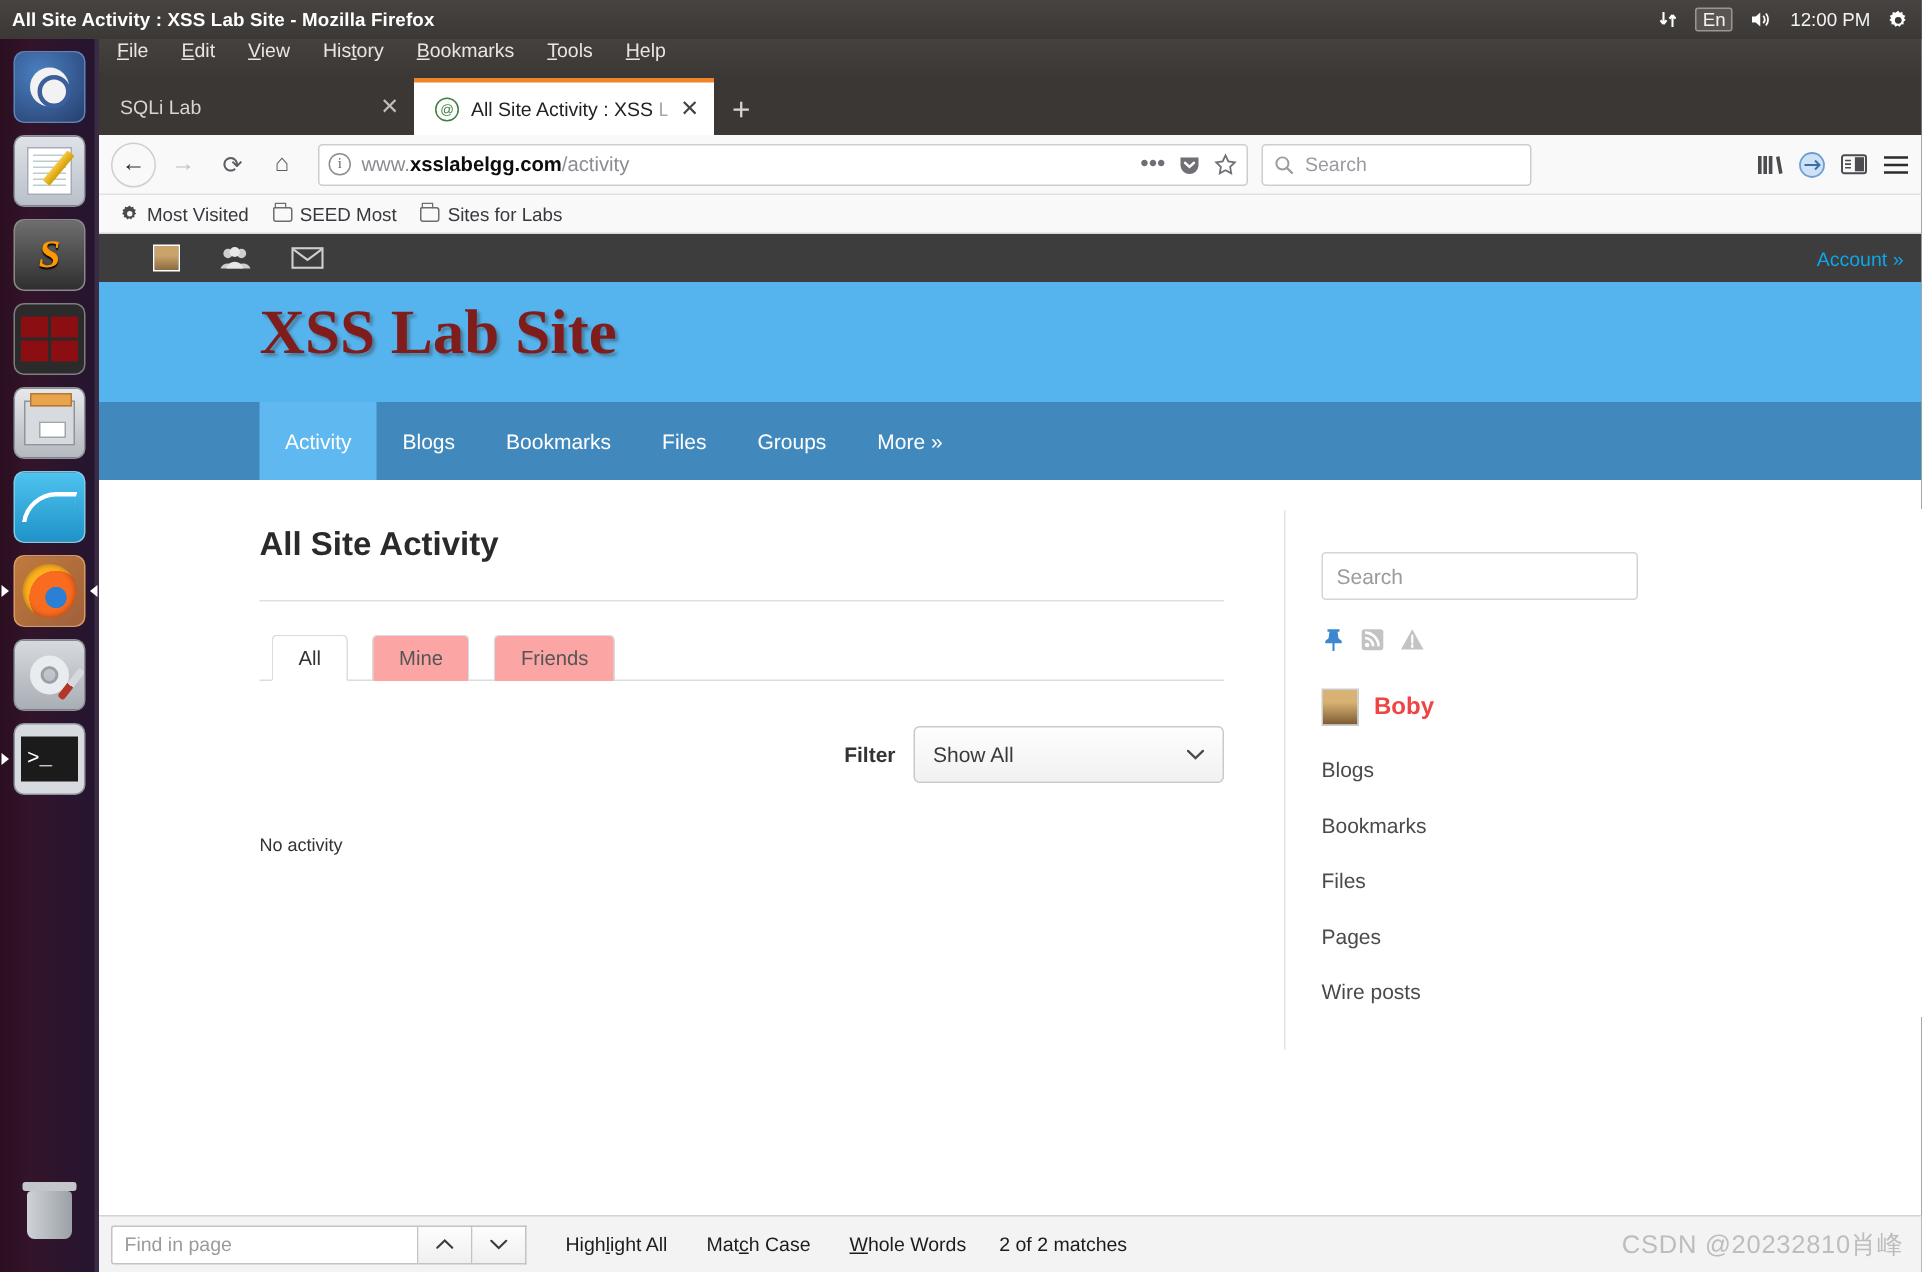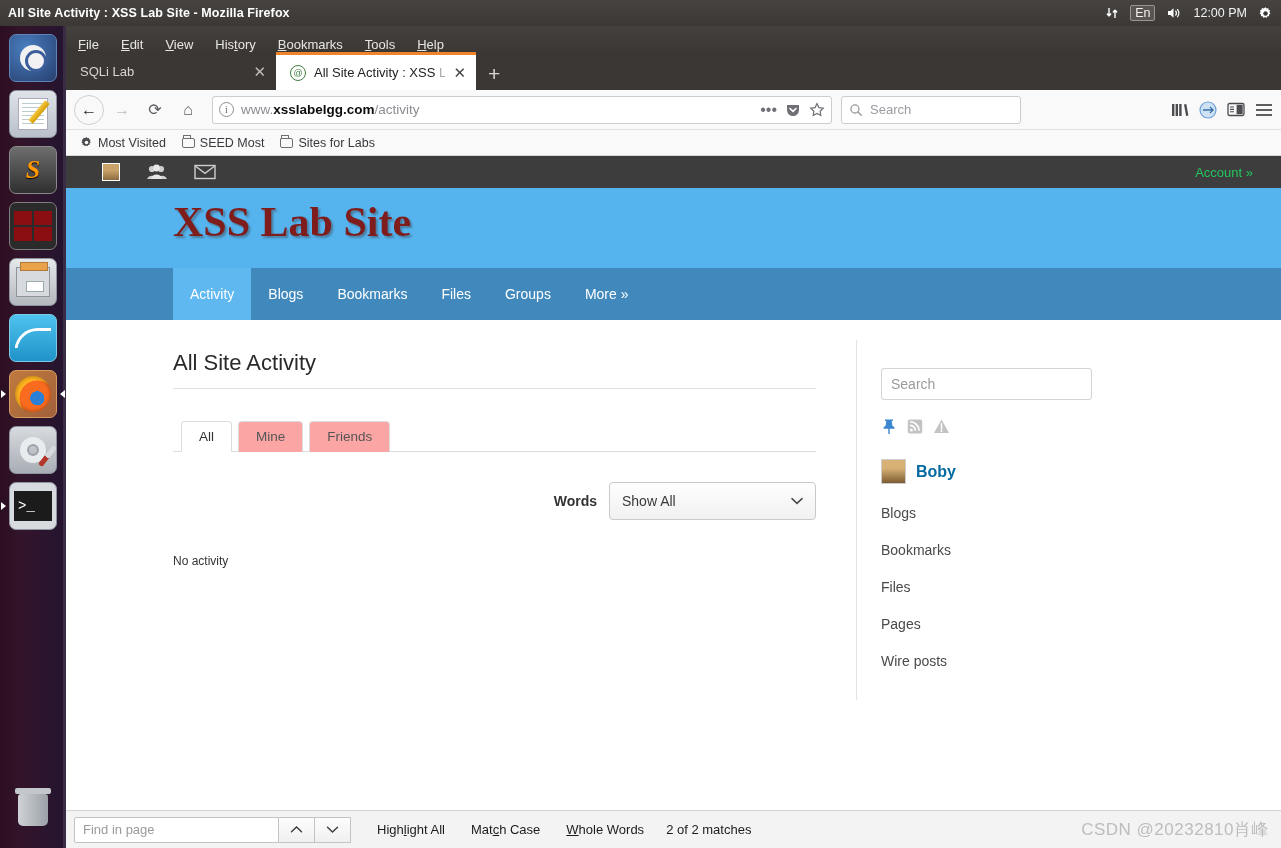--- a/index.html
+++ b/index.html
@@ -75,21 +75,21 @@
   .launch-slot{position:relative;width:66px;}
 
   
   #browser {
     position: absolute; top: 26px; left: 66px; width: 1215px; height: 822px;
     background: #ffffff;
   }
   
   #menubar {
     height: 26px; background: linear-gradient(to bottom,#45413e,#3a3734);
-    display: flex; align-items: flex-end; padding-left: 12px; gap: 22px;
+    display: flex; align-items: flex-start; padding-left: 12px; gap: 22px;
     color: #e8e6e3; font-size: 13px;
   }
   #menubar .mi u { text-decoration: underline; }
   
   #tabstrip { height: 38px; background: #3a3735; display: flex; align-items: flex-end; padding-left: 0; }
   .tab {
     height: 38px; display: flex; align-items: center; gap: 8px;
     padding: 0 10px 0 14px; font-size: 13px; min-width: 150px; max-width: 210px;
   }
   .tab.inactive { color: #d7d4d1; background: #3a3735; width: 212px; }
@@ -137,59 +137,59 @@
   .folder-ic { width: 13px; height: 10px; border: 1.4px solid #6d6d72; border-radius: 1px 2px 2px 2px; position: relative; }
   .folder-ic::before { content:""; position:absolute; top:-4px; left:0; width:6px; height:3px; border:1.4px solid #6d6d72; border-bottom:none; border-radius:1px 1px 0 0;}
 
   
   #page { position: relative; width: 1215px; height: 692px; background: #fff; overflow: hidden; }
   #elgg-topbar {
     height: 32px; background: #3d3d3d; display: flex; align-items: center; padding-left: 36px; gap: 26px;
   }
   #elgg-topbar .avatar-sm { width: 18px; height: 18px; background: linear-gradient(to bottom,#c9a36a 40%,#8d6b3f); border: 1px solid #fff; }
   .tb-ic { color: #d9d9d9; }
-  #account-link { margin-left: auto; margin-right: 28px; color: #22c55e; font-size: 13px; }
+  #account-link { margin-left: auto; margin-right: 12px; color: #0ea5e9; font-size: 13px; }
 
   #elgg-header { height: 80px; background: #55b3ee; position: relative; }
   #site-title {
     position: absolute; left: 107px; top: 10px;
     font-family: "Liberation Serif", serif; font-weight: bold; font-size: 42px; color: #7f1d1d;
     text-shadow: 2px 2px 2px rgba(60,60,60,0.45);
   }
   #elgg-nav { height: 52px; background: #4189bd; display: flex; align-items: stretch; padding-left: 107px; }
   #elgg-nav .nav-item {
     display: flex; align-items: center; padding: 0 17px; color: #ffffff; font-size: 14px;
   }
   #elgg-nav .nav-item.active { background: #5fb8f0; }
 
   #content-wrap { display: flex; padding: 0; }
   #main-col { width: 790px; padding: 30px 40px 0 107px; }
-  #page-title { font-size: 22px; font-weight: normal; color: #2a2a2a; padding-bottom: 12px; border-bottom: 1px solid #e0e0e0; }
-  #tabs-row { display: flex; gap: 6px; margin-top: 32px; border-bottom: 1px solid #dcdcdc; padding-left: 8px;}
+  #page-title { font-size: 22px; font-weight: bold; color: #2a2a2a; padding-bottom: 24px; border-bottom: 1px solid #e0e0e0; }
+  #tabs-row { display: flex; gap: 16px; margin-top: 22px; border-bottom: 1px solid #dcdcdc; padding-left: 8px;}
   .ptab { padding: 7px 17px; font-size: 13.5px; border: 1px solid #dcdcdc; border-bottom: none;
           border-radius: 4px 4px 0 0; background: #fca5a5; color: #555; margin-bottom: -1px; }
   .ptab.active { background: #ffffff; color: #333; border-bottom: 1px solid #ffffff; }
   #filter-row { display: flex; align-items: center; justify-content: flex-end; gap: 12px; margin-top: 30px; }
   #filter-label { font-size: 14px; font-weight: bold; color: #333; }
   #filter-select {
     width: 207px; height: 38px; background: linear-gradient(to bottom,#fefefe,#f1f1f1);
     border: 1px solid #c9c9c9; border-radius: 4px; display: flex; align-items: center;
     justify-content: space-between; padding: 0 12px; font-size: 14px; color: #3a3a3a;
   }
   #no-activity { margin-top: 34px; font-size: 12px; color: #333; }
 
   #side-col { width: 300px; padding: 28px 0 0 24px; border-left: 1px solid #e4e4e4; min-height: 360px; margin-top: 20px;}
   #side-search {
     width: 211px; height: 32px; border: 1px solid #d4d4d4; border-radius: 3px; background: #fff;
     display: flex; align-items: center; padding: 0 9px; font-size: 14px; color: #9b9b9b;
   }
   #side-icons { display: flex; gap: 10px; margin-top: 18px; align-items: center; }
   #owner-block { display: flex; align-items: center; gap: 10px; margin-top: 24px; }
   #owner-avatar { width: 25px; height: 25px; background: linear-gradient(to bottom,#d8b274 35%,#7d5c33); border: 1px solid #ccc; }
-  #owner-name { color: #0369a1; font-weight: bold; font-size: 16px; }
+  #owner-name { color: #ef4444; font-weight: bold; font-size: 16px; }
   .side-link { font-size: 14px; color: #4a4a4a; margin-top: 21px; }
   #footer { position: absolute; left: 107px; top: 662px; width: 990px; border-top: 1px solid #e2e2e2; }
   #footer span { display: block; padding-top: 14px; color: #9d9d9d; font-size: 13.5px; }
 
   
   #findbar {
     position: absolute; left: 0; bottom: 0; width: 1215px; height: 38px;
     background: #f3f3f3; border-top: 1px solid #d3d3d3;
     display: flex; align-items: center; padding-left: 8px; gap: 0px;
   }
@@ -441,21 +441,21 @@
 
     <div id="content-wrap">
       <div id="main-col">
         <div id="page-title">All Site Activity</div>
         <div id="tabs-row">
           <div class="ptab active">All</div>
           <div class="ptab">Mine</div>
           <div class="ptab">Friends</div>
         </div>
         <div id="filter-row">
-          <span id="filter-label">Words</span>
+          <span id="filter-label">Filter</span>
           <div id="filter-select">
             <span>Show All</span>
             <svg class="ico-svg" width="12" height="8" viewBox="0 0 12 8">
                 <path d="M1 1.6 L6 6.4 L11 1.6" fill="none" stroke="#4a4a4a" stroke-width="1.5" stroke-linecap="round"></path>
               </svg>
           </div>
         </div>
         <div id="no-activity">No activity</div>
       </div>
 

